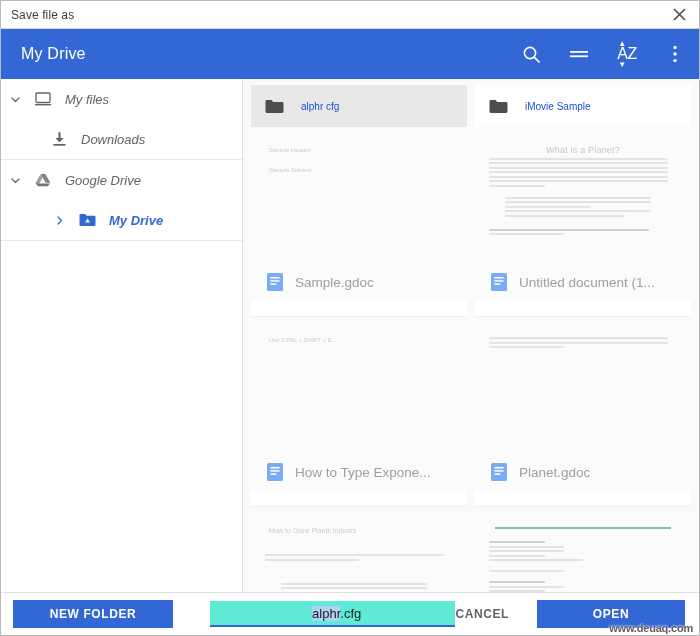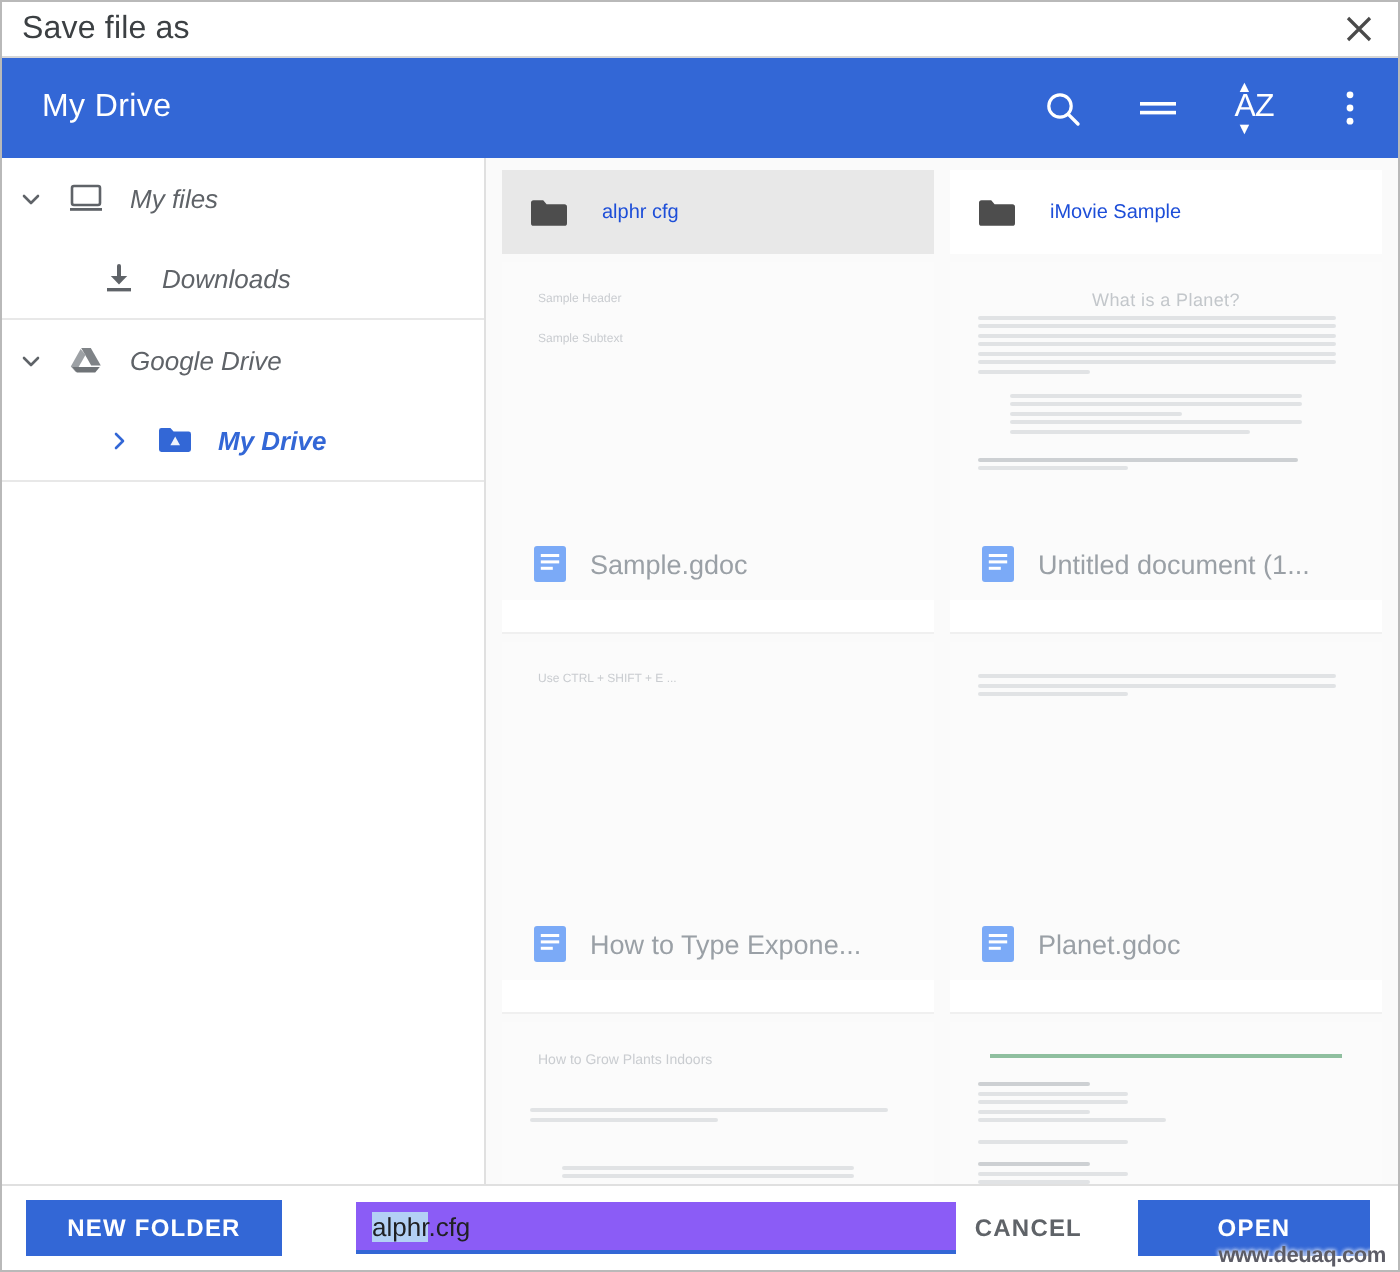--- a/index.html
+++ b/index.html
@@ -21,21 +21,21 @@
 
   
   .titlebar {
     position: absolute; left: 0; top: 0;
     width: 698px; height: 27px;
     background: #ffffff;
     border-bottom: 1px solid #d6d6d6;
     display: flex; align-items: center;
   }
   .titlebar-text {
-    font-size: 16px; color: #3c4043;
+    font-size: 12px; color: #3c4043;
     padding-left: 10px; letter-spacing: .1px;
   }
   .titlebar-spacer { flex: 1 1 auto; }
   .close-btn {
     width: 40px; height: 26px;
     display: flex; align-items: center; justify-content: center;
     cursor: default;
   }
   .close-btn svg { display:block; }
 
@@ -201,37 +201,38 @@
     background: #ffffff;
     border-top: 1px solid #e0e0e0;
     display: flex; align-items: center;
   }
   .btn-flat {
     height: 28px; min-width: 104px;
     background: #3367d6; color: #ffffff;
     font-size: 12px; font-weight: bold; letter-spacing: .6px;
     display: flex; align-items: center; justify-content: center;
     border: none; cursor: default;
-    padding: 0 12px;
+    padding: 0 28px;
   }
   #new-folder-btn { margin-left: 12px; }
   #open-btn { margin-right: 14px; min-width: 92px; }
   .btn-text {
     color: #5f6368; font-size: 12px; font-weight: bold;
     letter-spacing: .6px; cursor: default;
     margin-right: 28px;
   }
   .name-field {
     position: relative;
     margin-left: 37px;
     width: 300px; height: 26px;
-    background: #8b5cf6;
+    background: #5eead4;
     border-bottom: 2px solid #3367d6;
     display: flex; align-items: center;
     box-sizing: border-box;
+    justify-content: center;
   }
   .name-value {
     font-size: 13px; color: #202124;
     padding-left: 8px; white-space: nowrap;
   }
   .name-value .sel { background: #b3d0f5; }
   .spacer-flex { flex: 1 1 auto; }
 
   .watermark {
     position: absolute;

